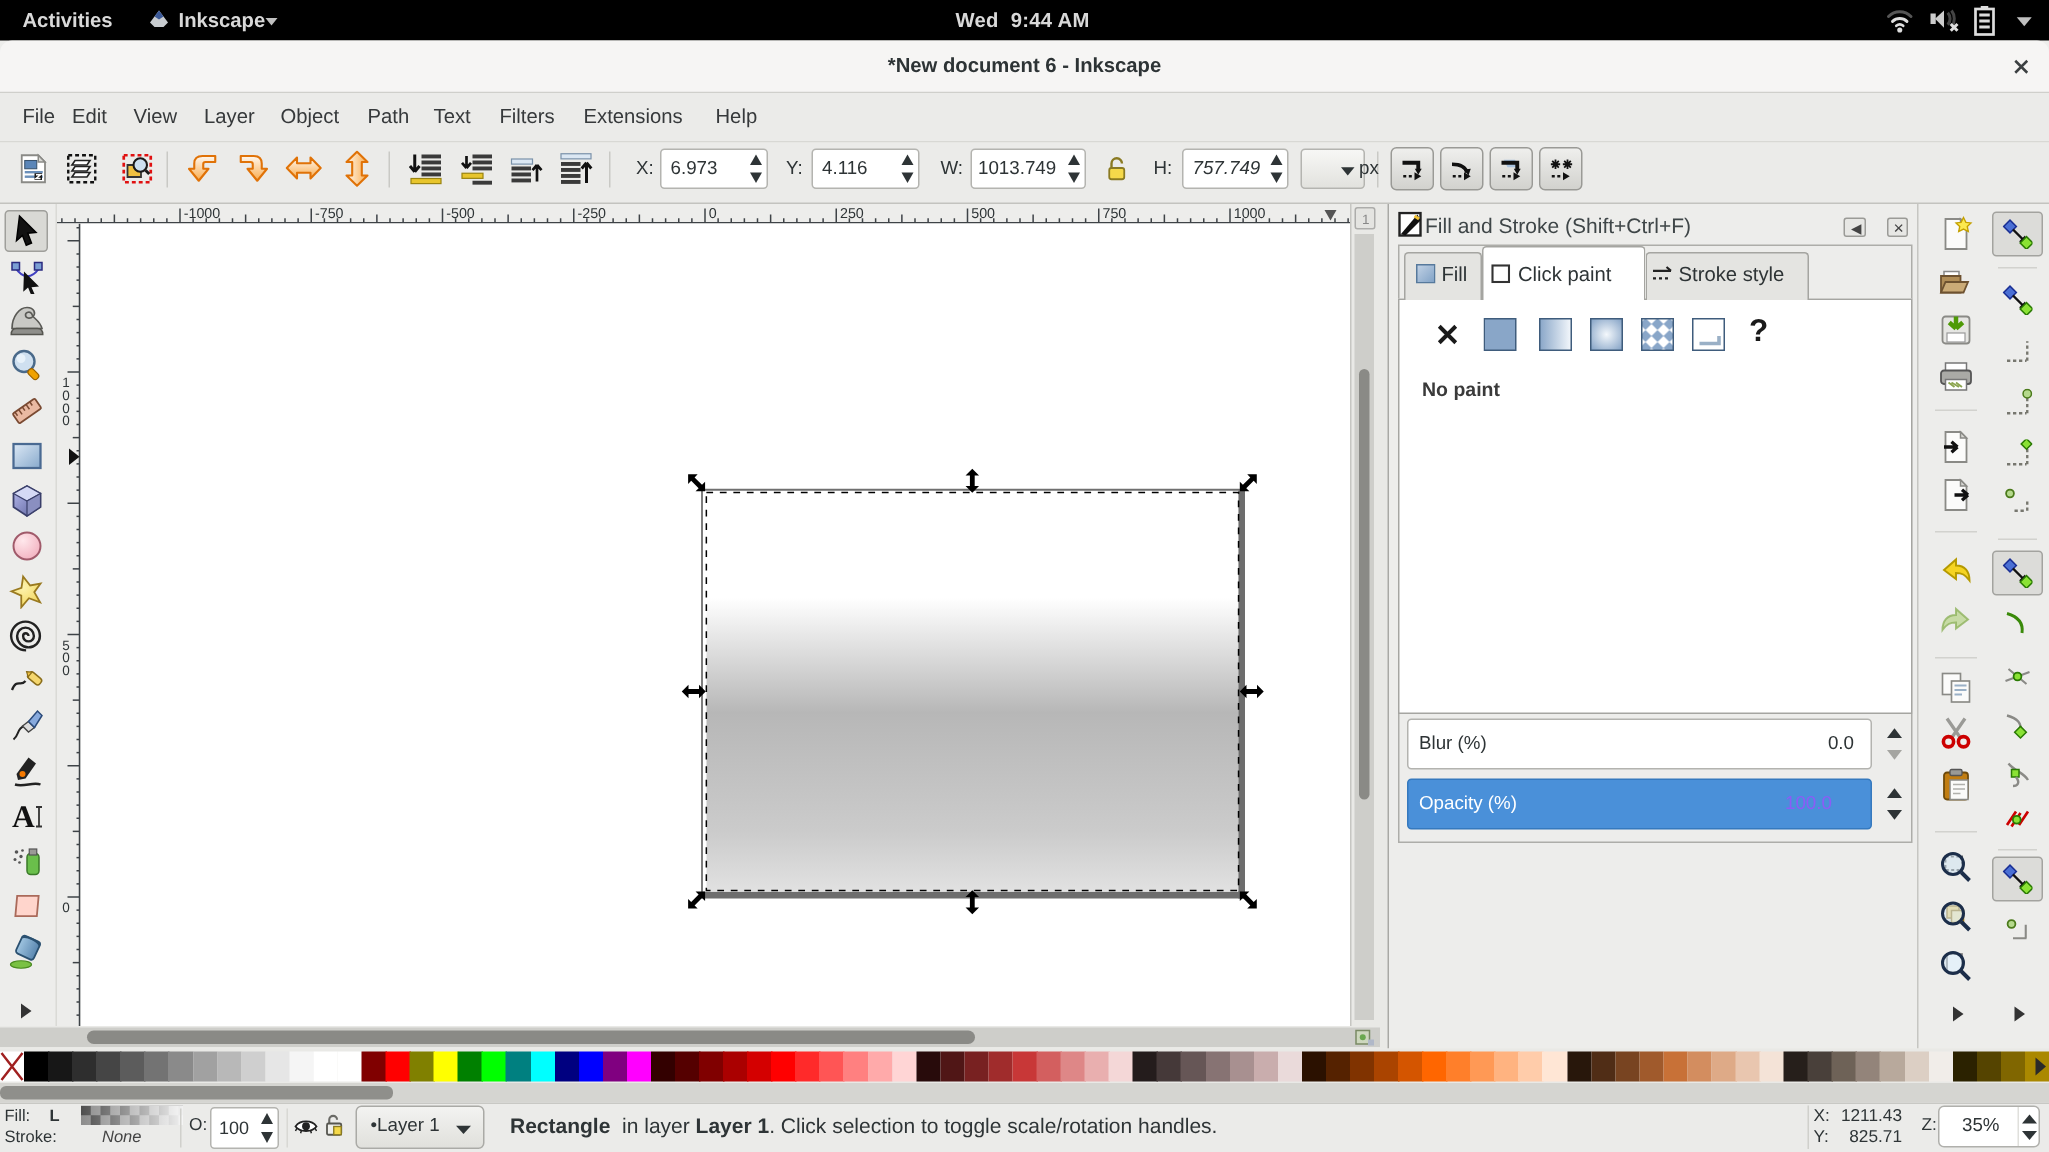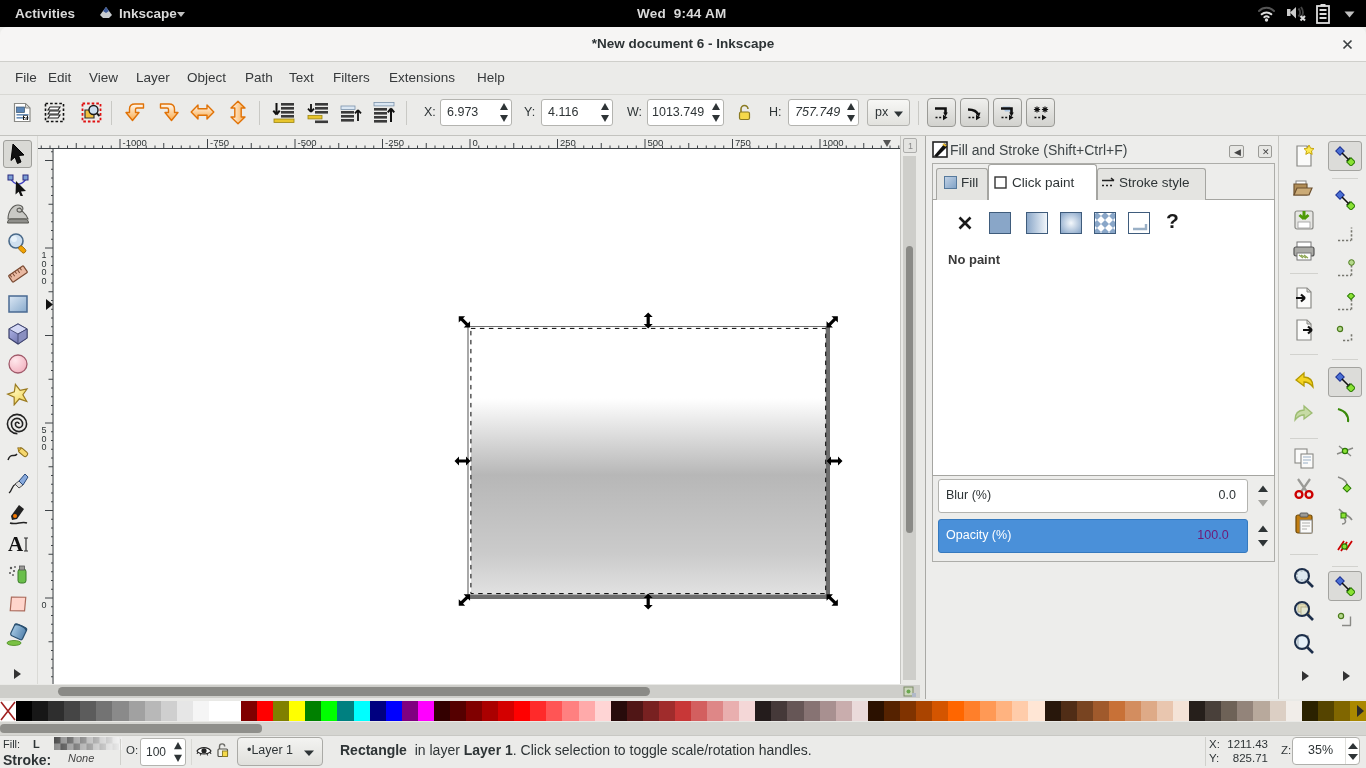--- a/index.html
+++ b/index.html
@@ -179,21 +179,21 @@
     <rect x="2.5" y="8" width="10" height="7.5" rx="1.5" fill="#f5d94a" stroke="#8a7a22" stroke-width="1.2"></rect>
   </svg>
 <div class="tx" style="left:769px;top:105px;font-size:12.5px;color:#2e3436;font-weight:normal;">H:</div>
 <div class="a" style="left:788px;top:99px;width:71px;height:27px;background:#fff;border:1px solid #b4b4b0;border-radius:3px"></div>
 <div class="tx" style="left:795px;top:104.75px;font-size:12.5px;color:#2e3436;font-weight:normal;font-style:italic;">757.749</div>
 <svg class="a" style="left:846px;top:102px" width="10" height="21" viewBox="0 0 10 21">
     <polygon points="1,7.98 9,7.98 5,1" fill="#2e3436"></polygon>
     <polygon points="1,13.02 9,13.02 5,20" fill="#2e3436"></polygon>
   </svg>
 <div class="a" style="left:867px;top:99px;width:43px;height:27px;background:linear-gradient(#f7f7f5,#e2e2de);border:1px solid #b4b4b0;border-radius:3px"></div>
-<div class="tx" style="left:875px;top:105px;font-size:12.5px;color:#2e3436;font-weight:normal;">px</div>
+<div class="tx" style="left:906px;top:105px;font-size:12.5px;color:#2e3436;font-weight:normal;">px</div>
 <svg class="a" style="left:893px;top:110px" width="11" height="8" viewBox="0 0 11 8">
     <polygon points="1,1.5 10,1.5 5.5,7" fill="#2e3436"></polygon>
   </svg>
 <div class="a" style="left:927px;top:98px;width:29px;height:29px;background:linear-gradient(#efefed,#d2d2ce);border:1px solid #9a9a96;border-radius:4px"></div>
 <svg class="a" style="left:932px;top:103px" width="19" height="19" viewBox="0 0 19 19">
     <path d="M3 5.5 H13.5 V10.5" stroke="#111" stroke-width="2.6" fill="none"></path>
     <polygon points="11.2,9.5 15.8,9.5 13.5,13.5" fill="#111"></polygon>
     <path d="M3.5 14.5 h7" stroke="#111" stroke-width="1.6" stroke-dasharray="2,1.7" fill="none"></path>
     <polygon points="11,11.8 15.5,14.5 11,17.2" fill="#111"></polygon>
   </svg>
@@ -628,21 +628,21 @@
 <div class="tx" style="left:948px;top:252px;font-size:13px;color:#3a3a3a;font-weight:700;">No paint</div>
 <div class="a" style="left:938px;top:479px;width:310px;height:34px;background:#fff;border:1px solid #b3b3af;border-radius:3px"></div>
 <div class="tx" style="left:946px;top:488px;font-size:12.5px;color:#2e3436;font-weight:normal;">Blur (%)</div>
 <div class="tx" style="left:1212px;top:488px;font-size:12.5px;color:#2e3436;font-weight:normal;width:24px;text-align:right">0.0</div>
 <svg class="a" style="left:1256px;top:483px" width="14" height="26" viewBox="0 0 14 26">
     <polygon points="2,9 12,9 7,2.5" fill="#2e3436"></polygon>
     <polygon points="2,17 12,17 7,23.5" fill="#a5a5a1"></polygon>
   </svg>
 <div class="a" style="left:938px;top:519px;width:310px;height:34px;background:#4a90d9;border:1px solid #3579be;border-radius:3px"></div>
 <div class="tx" style="left:946px;top:528px;font-size:12.5px;color:#ffffff;font-weight:normal;">Opacity (%)</div>
-<div class="tx" style="left:1190px;top:528px;font-size:12.5px;color:#701a75;font-weight:normal;width:46px;text-align:center">100.0</div>
+<div class="tx" style="left:1190px;top:528px;font-size:12.5px;color:#8b5cf6;font-weight:normal;width:46px;text-align:left">100.0</div>
 <svg class="a" style="left:1256px;top:523px" width="14" height="26" viewBox="0 0 14 26">
     <polygon points="2,9 12,9 7,2.5" fill="#2e3436"></polygon>
     <polygon points="2,17 12,17 7,23.5" fill="#2e3436"></polygon>
   </svg>
 <svg class="a" style="left:1292px;top:144px" width="24" height="24" viewBox="0 0 24 24">
     <path d="M5 2 h10 l4 4 v16 h-14 Z" fill="#fbfbfa" stroke="#8a8a86" stroke-width="1.2"></path>
     <path d="M15 2 l4 4 h-4 Z" fill="#d8d8d4" stroke="#8a8a86" stroke-width="1"></path>
     <path d="M17 1 l1.6 3.2 3.4 0.4 -2.5 2.4 0.7 3.4 -3.2-1.7 -3.2 1.7 0.7-3.4 -2.5-2.4 3.4-0.4 Z" fill="#fce94f" stroke="#c4a000" stroke-width="0.9"></path>
   </svg>
 <svg class="a" style="left:1292px;top:176px" width="24" height="24" viewBox="0 0 24 24">
@@ -878,21 +878,21 @@
 <div class="a" style="left:1317.74px;top:701px;width:16.57px;height:20px;background:#554400"></div>
 <div class="a" style="left:1333.81px;top:701px;width:16.57px;height:20px;background:#806600"></div>
 <div class="a" style="left:1349.88px;top:701px;width:16.57px;height:20px;background:#aa8800"></div>
 <svg class="a" style="left:1356px;top:704px" width="9" height="14" viewBox="0 0 9 14">
     <polygon points="1,1 8,7 1,13" fill="#2a2a2a"></polygon>
   </svg>
 <div class="a" style="left:0;top:722px;width:1366px;height:13px;background:#d5d5d1"></div>
 <div class="a" style="left:0;top:724px;width:262px;height:9px;background:#8f8f8b;border-radius:4px"></div>
 <div class="a" style="left:0;top:735px;width:1366px;height:33px;background:#ebebe9;border-top:1px solid #c8c8c4"></div>
 <div class="tx" style="left:3px;top:738px;font-size:11px;color:#2e3436;font-weight:normal;">Fill:</div>
-<div class="tx" style="left:3px;top:752px;font-size:14px;color:#2e3436;font-weight:bold;">Stroke:</div>
+<div class="tx" style="left:3px;top:752px;font-size:11px;color:#2e3436;font-weight:normal;">Stroke:</div>
 <div class="tx" style="left:33px;top:738px;font-size:11px;color:#2e3436;font-weight:700;">L</div>
 <svg class="a" style="left:54px;top:737px" width="68" height="13" viewBox="0 0 68 13">
     <defs>
       <pattern id="chk" width="13" height="13" patternUnits="userSpaceOnUse">
         <rect width="13" height="13" fill="#8c8c8c"></rect>
         <rect width="6.5" height="6.5" fill="#4e4e4e"></rect>
         <rect x="6.5" y="6.5" width="6.5" height="6.5" fill="#4e4e4e"></rect>
       </pattern>
       <linearGradient id="fade" x1="0" y1="0" x2="1" y2="0">
         <stop offset="0" stop-color="#fff" stop-opacity="0"></stop>

